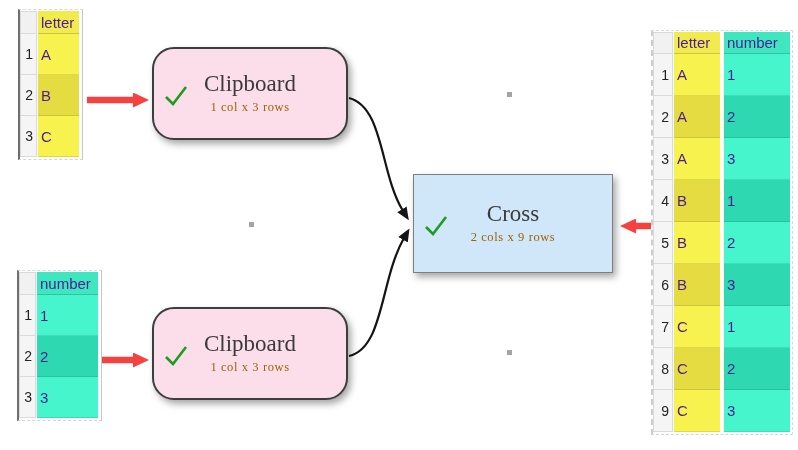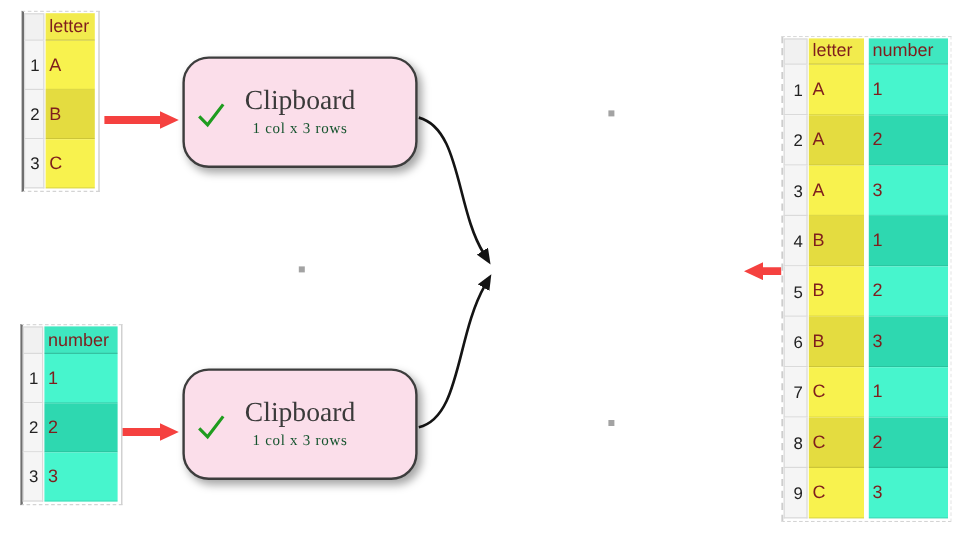--- a/index.html
+++ b/index.html
@@ -23,41 +23,41 @@
   .gcell{
     display:flex;align-items:center;justify-content:flex-end;
     background:#f5f5f5;border:1px solid #dadada;border-top:none;
     font-size:14px;color:#222;padding-right:3px;box-sizing:border-box;
   }
   .thead .gcell{background:#f1f1f1;border-top:1px solid #dadada;}
   .t-left .gcell{width:17px;}
   .t-right .gcell{width:20px;}
   .hcell,.dcell{
     display:flex;align-items:center;
-    font-size:15px;color:#7f1d1d;padding-left:3px;box-sizing:border-box;
+    font-size:15px;color:#4c1d95;padding-left:3px;box-sizing:border-box;
     border-bottom:1px solid rgba(0,0,0,0.10);
   }
   .hcell{border-bottom:1px solid rgba(0,0,0,0.16);}
   .col-0{margin-left:1px;}
   .col-1{margin-left:4px;}
   #tbl-letter .col-0{width:41px;}
   #tbl-number .col-0{width:61px;}
   #tbl-result .col-0{width:46px;}
   #tbl-result .col-1{width:66px;}
   #tbl-letter{left:18px;top:9px;}
   #tbl-number{left:17px;top:270px;}
   #tbl-result{left:651px;top:30px;}
   
   .node{
     position:absolute;display:flex;flex-direction:column;align-items:center;justify-content:center;
     box-shadow:3px 4px 7px rgba(0,0,0,0.35);
     font-family:Liberation Serif, serif;
   }
   .node .ntitle{font-size:23px;color:#3a3a3a;line-height:1;}
-  .node .nsub{font-size:12.5px;color:#14532d;margin-top:5px;letter-spacing:0.6px;}
+  .node .nsub{font-size:12.5px;color:#a16207;margin-top:5px;letter-spacing:0.6px;}
   .node .check{position:absolute;left:9px;top:50%;margin-top:-10px;}
   .pill{border:2px solid #3d3d3d;border-radius:22px;width:192px;height:89px;}
   #node-clip1{left:152px;top:47px;}
   #node-clip2{left:152px;top:307px;}
   #node-cross{left:413px;top:174px;width:198px;height:97px;border:1px solid #7e7e7e;}
   
   #wires{position:absolute;left:0;top:0;width:798px;height:450px;pointer-events:none;}
   .dot{position:absolute;width:5px;height:5px;}
 </style>
 </head>
@@ -177,20 +177,27 @@
     </div>
 
   <div class="node pill" id="node-clip1" style="background: rgb(251, 222, 234);">
     <svg class="check" width="26" height="23" viewBox="0 0 26 23">
       <polyline points="3,13 10,20 23,3" fill="none" style="stroke:var(--check)" stroke-width="2.6"></polyline>
     </svg>
     <div class="ntitle">Clipboard</div>
     <div class="nsub">1 col x 3 rows</div>
   </div>
 
+  <div class="node" id="node-cross" style="background: rgb(207, 231, 249);">
+    <svg class="check" width="26" height="23" viewBox="0 0 26 23">
+      <polyline points="3,13 10,20 23,3" fill="none" style="stroke:var(--check)" stroke-width="2.6"></polyline>
+    </svg>
+    <div class="ntitle">Cross</div>
+    <div class="nsub">2 cols x 9 rows</div>
+  </div>
 
   <div class="node pill" id="node-clip2" style="background: rgb(251, 222, 234);">
     <svg class="check" width="26" height="23" viewBox="0 0 26 23">
       <polyline points="3,13 10,20 23,3" fill="none" style="stroke:var(--check)" stroke-width="2.6"></polyline>
     </svg>
     <div class="ntitle">Clipboard</div>
     <div class="nsub">1 col x 3 rows</div>
   </div>
 
 </div>

